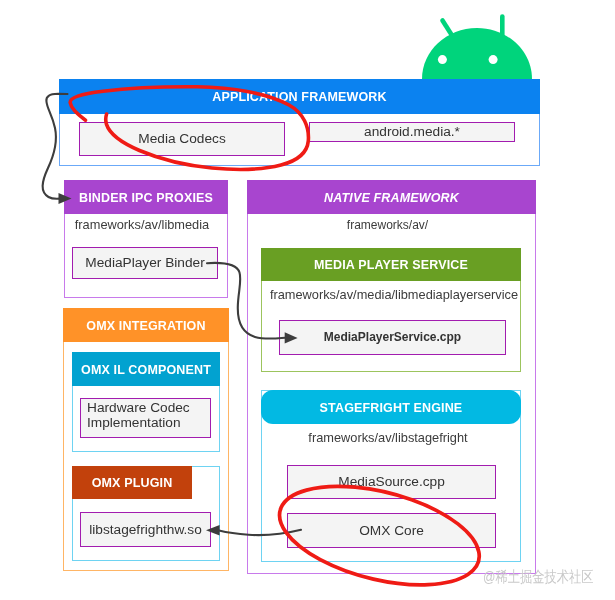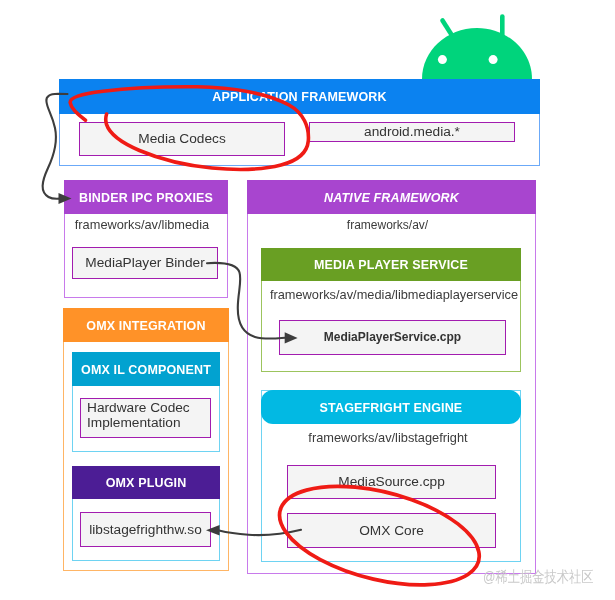--- a/index.html
+++ b/index.html
@@ -40,21 +40,21 @@
   <div class="abs box" style="left:72px;top:247px;width:146px;height:32px;font-size:13.7px;">MediaPlayer Binder</div>
 
   <div class="abs" style="left:63px;top:310px;width:166px;height:261px;border:1px solid #ffb565;background:#fff;"></div>
   <div class="abs hdr" style="left:63px;top:308px;width:166px;height:34px;background:#ff9228;font-size:12.5px;">OMX INTEGRATION</div>
 
   <div class="abs" style="left:72px;top:352px;width:148px;height:100px;border:1px solid #6ed3f2;background:#fff;"></div>
   <div class="abs hdr" style="left:72px;top:352px;width:148px;height:34px;background:#02a2d0;font-size:12.5px;">OMX IL COMPONENT</div>
   <div class="abs box" style="left:80px;top:398px;width:131px;height:40px;font-size:13.7px;padding:0px 6px 6px;line-height:15px;">Hardware Codec Implementation</div>
 
   <div class="abs" style="left:72px;top:466px;width:148px;height:95px;border:1px solid #6ed3f2;background:#fff;"></div>
-  <div class="abs hdr" style="left:72px;top:466px;width:148px;height:33px;background:#4c1d95;font-size:12.5px;">OMX PLUGIN</div>
+  <div class="abs hdr" style="left:72px;top:466px;width:120px;height:33px;background:#c2410c;font-size:12.5px;">OMX PLUGIN</div>
   <div class="abs box" style="left:80px;top:512px;width:131px;height:35px;font-size:13.7px;">libstagefrighthw.so</div>
 
   <div class="abs" style="left:247px;top:180px;width:289px;height:394px;border:1px solid #c87aeb;background:#fff;"></div>
   <div class="abs hdr" style="left:247px;top:180px;width:289px;height:34px;background:#a845cf;font-size:12.5px;font-style:italic;">NATIVE FRAMEWORK</div>
   <div class="abs sub" style="left:243px;top:216px;width:289px;height:18px;font-size:12px;">frameworks/av/</div>
 
   <div class="abs" style="left:261px;top:248px;width:260px;height:124px;border:1px solid #9cc45d;background:#fff;"></div>
   <div class="abs hdr" style="left:261px;top:248px;width:260px;height:33px;background:#699f23;font-size:12.5px;">MEDIA PLAYER SERVICE</div>
   <div class="abs sub" style="left:264px;top:286px;width:260px;height:18px;font-size:12.8px;">frameworks/av/media/libmediaplayerservice</div>
   <div class="abs box" style="left:279px;top:320px;width:227px;height:35px;font-size:12px;font-weight:bold;">MediaPlayerService.cpp</div>

